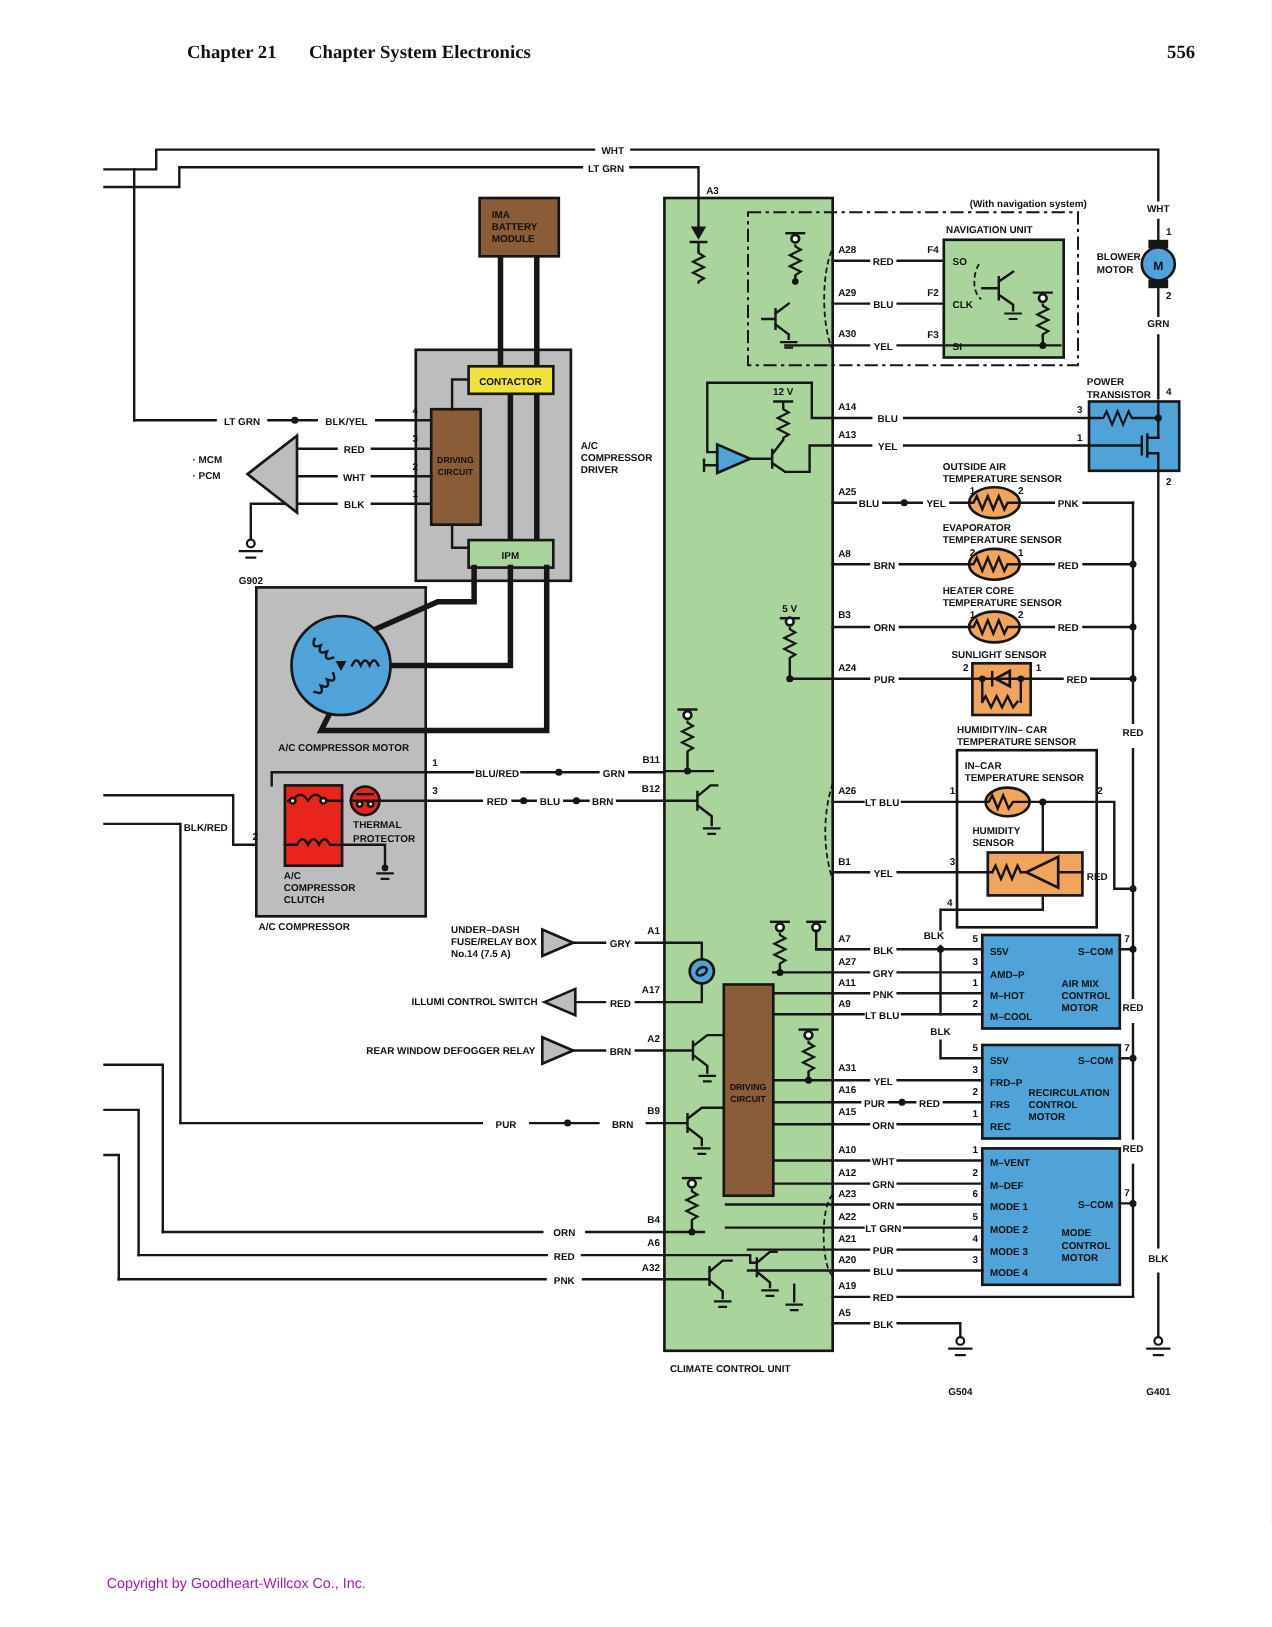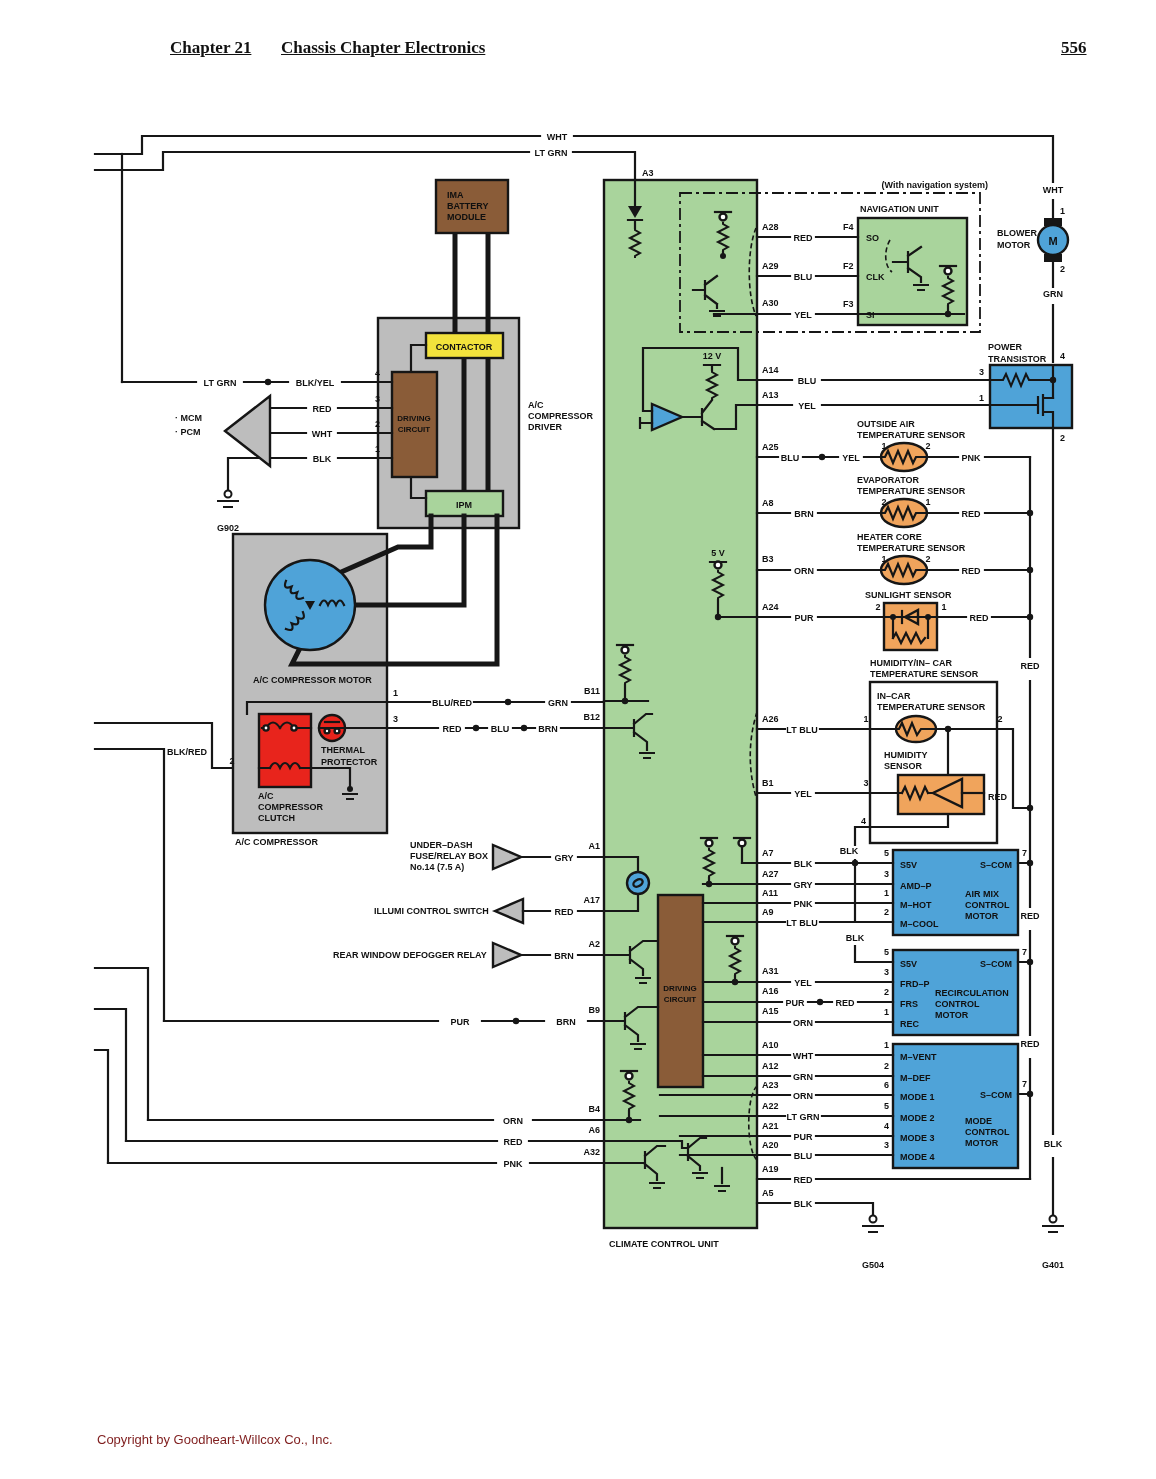--- a/index.html
+++ b/index.html
@@ -3,42 +3,42 @@
 <meta charset="utf-8">
 <style>
   :root{
     --unit-green:#a9d49c; --box-blue:#4fa3d8; --sensor-orange:#f0a45c;
     --module-brown:#8a5c38; --contactor-yellow:#f2e23c; --clutch-red:#e8241c;
     --chassis-gray:#bdbdbd; --wire-black:#161616; --page-bg:#ffffff;
   }
   html,body{margin:0;padding:0;background:#e8e8e8;}
   #page{position:relative;width:1156px;height:1479px;background:var(--page-bg);
         font-family:"Liberation Sans",sans-serif;overflow:hidden;}
-  .hdr{position:absolute;top:38px;font:bold 17px "Liberation Serif",serif;color:#111;text-decoration:underline;}
+  .hdr{position:absolute;top:38px;font:bold 17px "Liberation Serif",serif;color:#111;}
   #hdr-chapter{left:170px;} #hdr-title{left:281px;} #hdr-page{left:1061px;}
-  #footer{position:absolute;left:97px;top:1432px;font:13px "Liberation Sans",sans-serif;color:#7f1d1d;}
+  #footer{position:absolute;left:97px;top:1432px;font:13px "Liberation Sans",sans-serif;color:#a21caf;}
   svg{position:absolute;left:0;top:0;}
   .w{stroke:var(--wire-black);stroke-width:2.2;fill:none;stroke-linecap:square;}
   .wt{stroke:var(--wire-black);stroke-width:5;fill:none;stroke-linecap:square;}
   .bx{stroke:var(--wire-black);stroke-width:2.4;}
   .f-green{fill:var(--unit-green);} .f-blue{fill:var(--box-blue);}
   .f-orange{fill:var(--sensor-orange);} .f-brown{fill:var(--module-brown);}
   .f-yellow{fill:var(--contactor-yellow);} .f-red{fill:var(--clutch-red);}
   .f-gray{fill:var(--chassis-gray);} .f-white{fill:#ffffff;} .f-none{fill:none;}
   .dd{stroke:var(--wire-black);stroke-width:1.8;fill:none;stroke-dasharray:12 4 3 4;}
   .br{stroke:var(--wire-black);stroke-width:1.6;fill:none;stroke-dasharray:5 3;}
   .dot{fill:var(--wire-black);stroke:none;}
   .lbl{font-family:"Liberation Sans",sans-serif;font-weight:bold;fill:#101010;}
 </style>
 </head>
 <body>
 
 <div id="page">
   <div id="hdr-chapter" class="hdr">Chapter 21</div>
-  <div id="hdr-title" class="hdr">Chassis Chapter Electronics</div>
+  <div id="hdr-title" class="hdr">Chapter System Electronics</div>
   <div id="hdr-page" class="hdr">556</div>
 
   <svg id="diagram" width="1156" height="1479" viewBox="0 0 1156 1479">
     <defs>
       <path id="rzv" d="M0,0 l0,2 l5,3 l-10,5 l10,5 l-10,5 l10,5 l-5,3 l0,2" stroke="#161616" stroke-width="2" fill="none"></path>
       <path id="rzh" d="M0,0 l3,0 l3,-6 l5,12 l5,-12 l5,12 l5,-12 l3,6 l3,0" stroke="#161616" stroke-width="2" fill="none"></path>
       <g id="gndc" stroke="#161616" stroke-width="2" fill="none">
         <circle cx="0" cy="0" r="3.5" fill="#fff"></circle>
         <path d="M-11,7 H11 M-5,13 H5"></path>
       </g>

